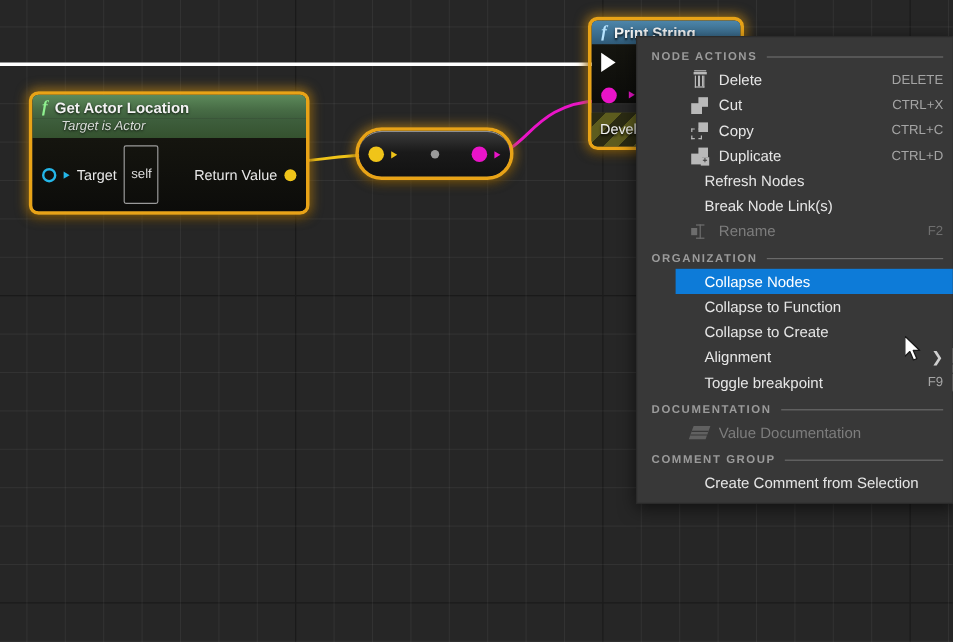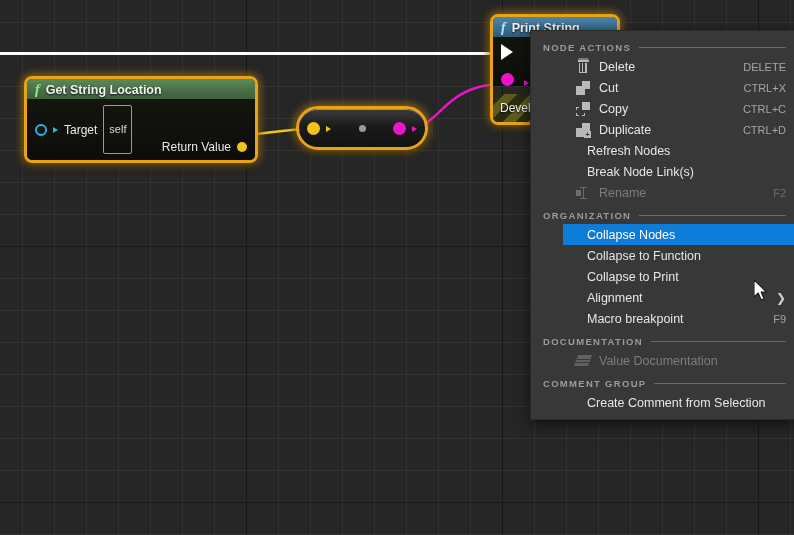--- a/index.html
+++ b/index.html
@@ -77,21 +77,21 @@
     white-space: nowrap;
     text-shadow: 0 1px 2px rgba(0,0,0,0.8);
   }
   .node-body {
     background: #101010;
     background: linear-gradient(to bottom, #15150f 0%, #0c0c0a 100%);
     padding: 6px 8px;
   }
   .pin-row {
     display: flex;
-    align-items: flex-end;
+    align-items: center;
     justify-content: space-between;
     gap: 10px;
   }
   .pin-side { display: flex; align-items: center; gap: 6px; }
   .pin-label {
     color: #e8e8e8;
     font-size: 12px;
     white-space: nowrap;
   }
   .pin-dot {
@@ -368,21 +368,24 @@
     <line x1="-5" y1="53.5" x2="502" y2="53.5" stroke="#ffffff" stroke-width="3"></line>
 
     <path d="M 238 135 C 262 135, 280 129, 316 129" stroke="#f0c419" stroke-width="2.4" fill="none"></path>
 
     <path d="M 407 129 C 440 129, 442 86, 500 84" stroke="#ea14c8" stroke-width="2.4" fill="none"></path>
   </svg>
 
   <div class="node selected" id="node-get-actor-location">
     <div class="node-header">
       <span class="fnicon">f</span>
-      <span class="node-title">Get String Location</span>
+      <span class="node-title">Get Actor Location</span>
+    </div>
+    <div class="node-subtitle-wrap">
+      <div class="node-subtitle">Target is Actor</div>
     </div>
     <div class="node-body">
       <div class="pin-row">
         <div class="pin-side">
           <span class="pin-dot hollow"></span>
           <span class="pin-arrow" style="color:#24b6e8;"></span>
           <span class="pin-label">Target</span>
           <span class="self-chip">self</span>
         </div>
         <div class="pin-side">
@@ -495,28 +498,28 @@
         <span class="sect-label">ORGANIZATION</span>
         <span class="sect-rule"></span>
       </div>
       <div class="menu-item no-icon highlighted">
         <span class="mi-label">Collapse Nodes</span>
       </div>
       <div class="menu-item no-icon">
         <span class="mi-label">Collapse to Function</span>
       </div>
       <div class="menu-item no-icon">
-        <span class="mi-label">Collapse to Print</span>
+        <span class="mi-label">Collapse to Create</span>
       </div>
       <div class="menu-item no-icon">
         <span class="mi-label">Alignment</span>
         <span class="submenu-arrow">❯</span>
       </div>
       <div class="menu-item no-icon">
-        <span class="mi-label">Macro breakpoint</span>
+        <span class="mi-label">Toggle breakpoint</span>
         <span class="mi-shortcut">F9</span>
       </div>
       <div class="menu-section">
         <span class="sect-label">DOCUMENTATION</span>
         <span class="sect-rule"></span>
       </div>
       <div class="menu-item disabled">
         <span class="mi-icon">
           <span class="ic-doc"></span>
         </span>

